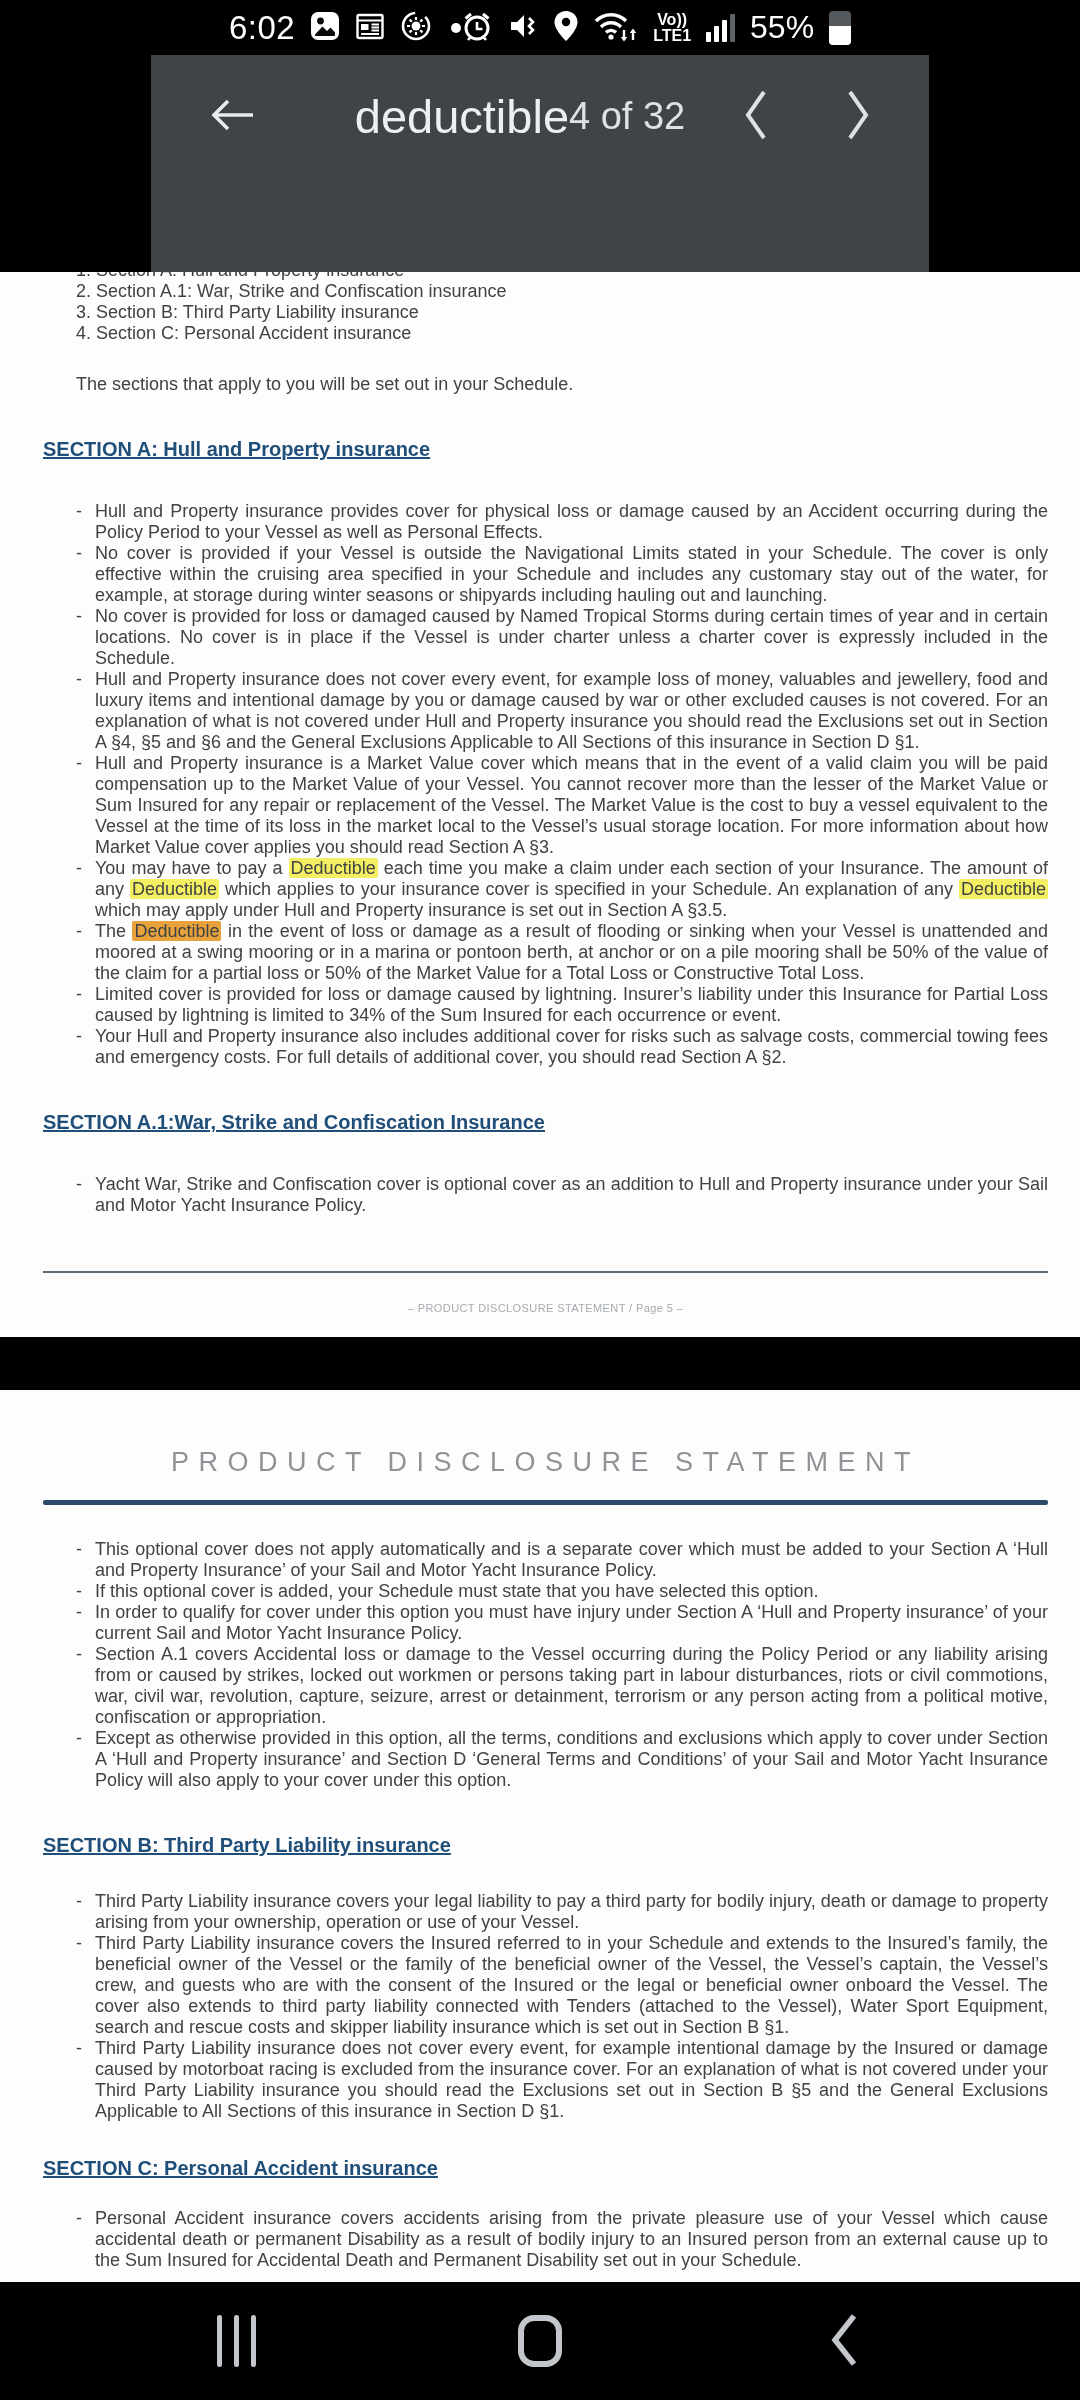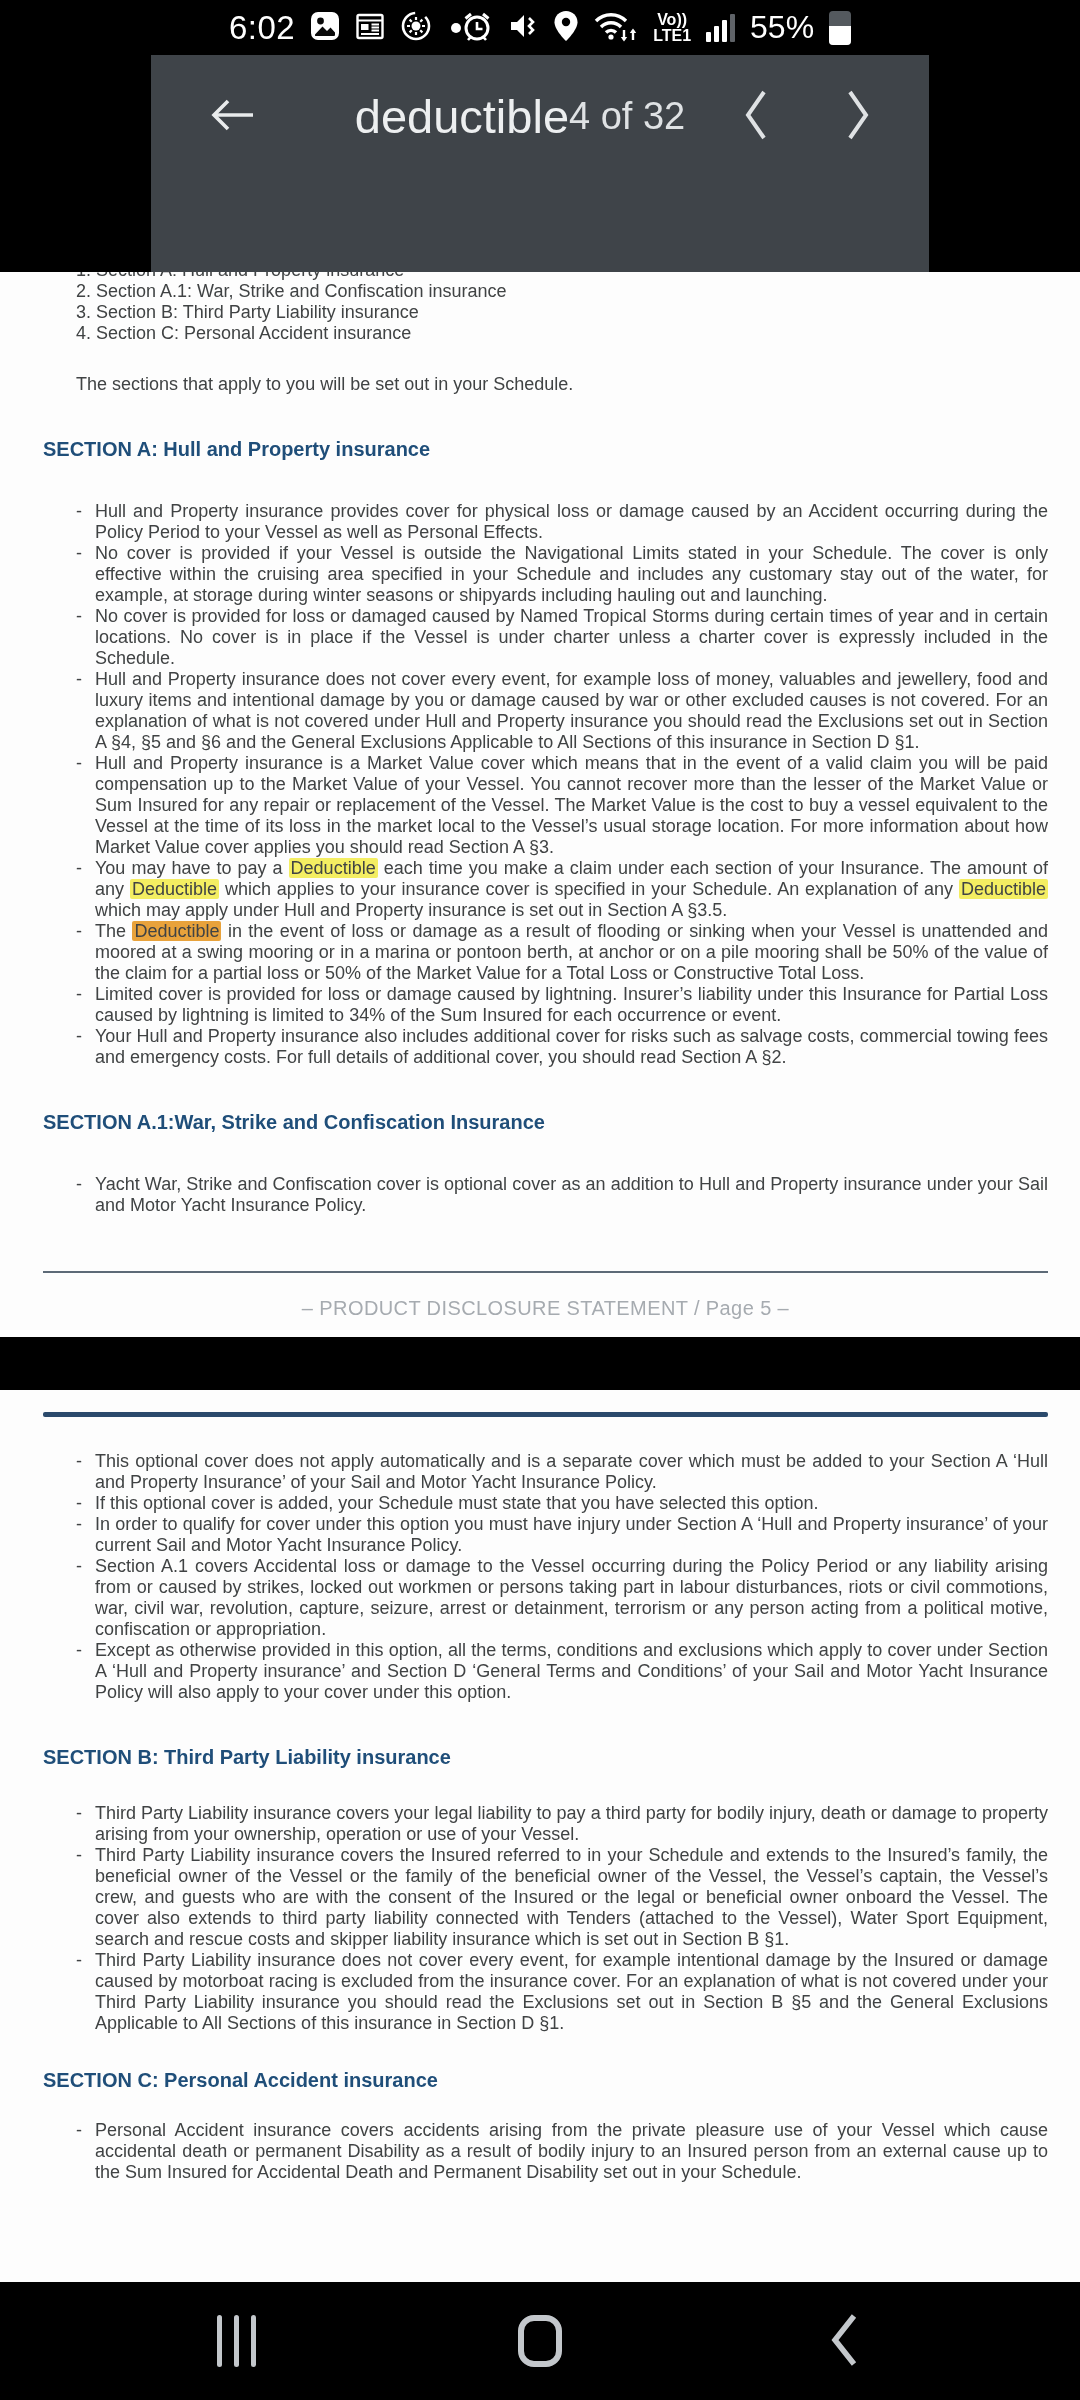--- a/index.html
+++ b/index.html
@@ -35,39 +35,39 @@
   
   .viewer{flex:1;background:#000;display:flex;flex-direction:column;overflow:hidden;}
   .page{background:#fdfdfd;overflow:hidden;padding:0 32px 0 43px;box-sizing:border-box;color:var(--body-text,#404344);}
   .page-5{flex:none;height:1065px;position:relative;}
   .page-gap{flex:none;height:53px;background:#000;}
   .page-6{flex:1;}
 
   .blk{font-size:18px;line-height:21px;}
   .blk-numbered{margin:-12px 0 0 33px;}
   .blk-para{margin:30px 0 0 33px;}
-  .blk-heading{margin:42px 0 0 0;font-size:20px;line-height:24px;font-weight:bold;color:var(--heading-blue,#1f4e79);}
+  .blk-heading{margin:42px 0 0 0;font-size:20px;line-height:24px;font-weight:bold;color:var(--heading-blue,#1f4e79);text-decoration:underline;}
   .blk-bullets{margin:40px 0 0 33px;}
   .blk-heading + .blk-bullets{margin-top:40px;}
   .page-6 .blk-bullets{margin-top:34px;}
   .page-6 .blk-heading{margin-top:42px;}
   .page-6 .blk-heading.last{margin-top:34px;}
   .page-6 .blk-heading.last + .blk-bullets{margin-top:28px;}
   .bullet{display:flex;}
   .dash{flex:none;width:19px;}
   .btext{flex:1;text-align:justify;}
   .hl{padding:0 2px;border-radius:2px;}
   .hl-yellow{background:var(--highlight-yellow,#f4ee62);}
   .hl-orange{background:var(--highlight-orange,#e8a23b);}
 
   .blk-title{margin:56px 0 0 0;text-align:center;font-size:27px;line-height:32px;letter-spacing:9.5px;color:#8f9397;}
   .blk-rule{margin:22px 0 0 0;height:5px;background:var(--rule-blue,#2b4a6c);border-radius:2px;}
   .blk-footer{position:absolute;left:43px;right:32px;bottom:20px;margin:0;}
   .footer-rule{height:2px;background:#5d6a77;}
-  .footer-text{margin-top:26px;text-align:center;font-size:20px;line-height:18px;color:#a6abb0;letter-spacing:.4px;}
+  .footer-text{margin-top:26px;text-align:center;font-size:11px;line-height:18px;color:#a6abb0;letter-spacing:.4px;}
 
   
   .nav-bar{flex:none;height:118px;background:#000;display:flex;align-items:center;justify-content:center;gap:244px;}
   .nav-btn{background:none;border:none;padding:0;display:flex;align-items:center;justify-content:center;width:60px;height:60px;cursor:pointer;}
   .recents{display:flex;gap:12px;height:52px;align-items:stretch;}
   .recents i{display:block;width:5px;background:#c3c7cb;border-radius:3px;}
   .home-square{width:44px;height:52px;border:6px solid #c3c7cb;border-radius:16px;box-sizing:border-box;}
 </style>
 </head>
 <body>
@@ -233,20 +233,21 @@
             <span class="btext"><span>Yacht War, Strike and Confiscation cover is optional cover as an addition to Hull and Property insurance under your Sail and Motor Yacht Insurance Policy.</span></span>
           </div>
         </div>
         <div class="blk blk-footer">
           <div class="footer-rule"></div>
           <div class="footer-text">– PRODUCT DISCLOSURE STATEMENT / Page 5 –</div>
         </div>
       </section>
     <div class="page-gap"></div>
     <section class="page page-6">
+        <div class="blk blk-title">PRODUCT DISCLOSURE STATEMENT</div>
         <div class="blk blk-rule"></div>
         <div class="blk blk-bullets">
           <div class="bullet">
             <span class="dash">-</span>
             <span class="btext"><span>This optional cover does not apply automatically and is a separate cover which must be added to your Section A ‘Hull and Property Insurance’ of your Sail and Motor Yacht Insurance Policy.</span></span>
           </div>
           <div class="bullet">
             <span class="dash">-</span>
             <span class="btext"><span>If this optional cover is added, your Schedule must state that you have selected this option.</span></span>
           </div>

